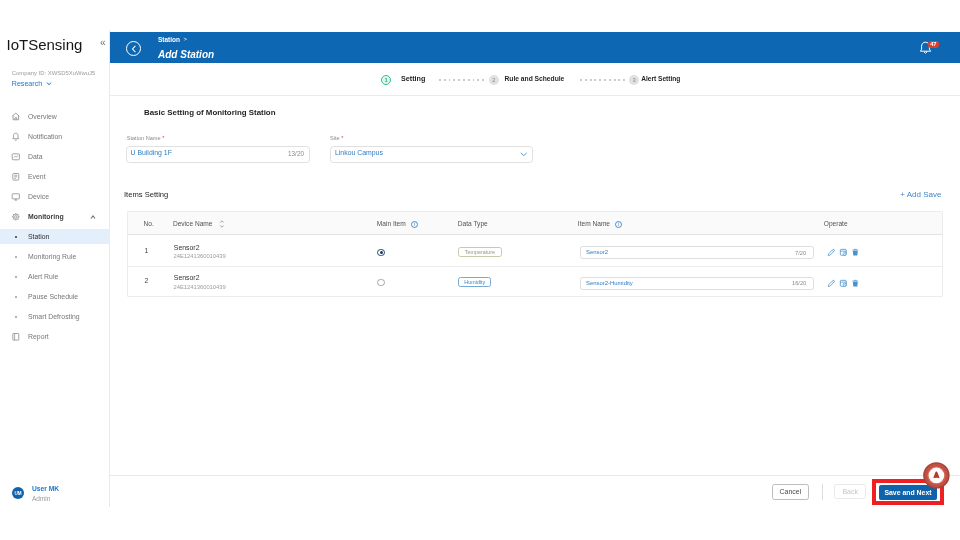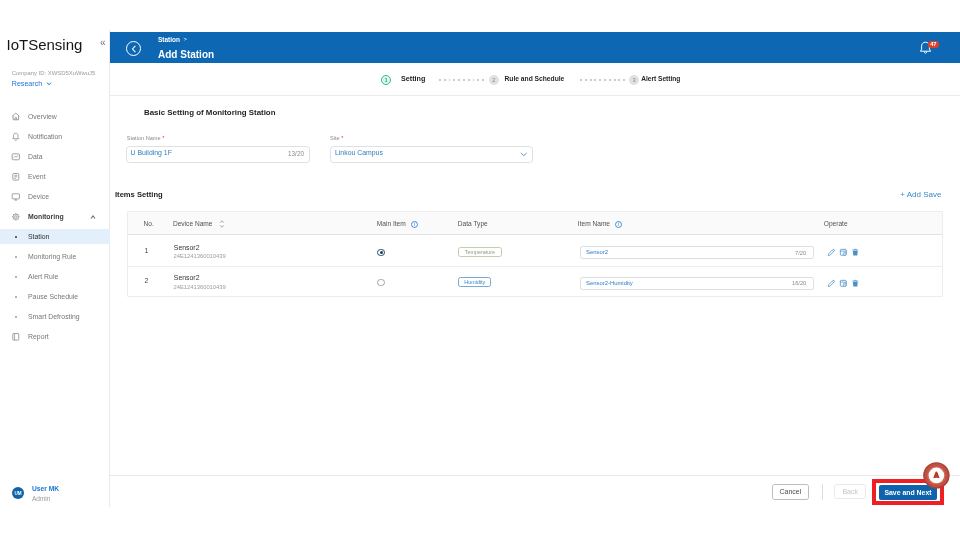--- a/index.html
+++ b/index.html
@@ -74,21 +74,21 @@
 <div class="a" style="left:32px;top:484.8px;font-size:6.7px;font-weight:700;color:#1976d2;">User MK</div>
 <div class="a" style="left:32px;top:495px;font-size:6.5px;color:#9a9a9a;">Admin</div>
 
 <div class="a" style="left:110px;top:32px;width:850px;height:31px;background:#0d67b2;"></div>
 <div class="a" style="left:126px;top:40.5px;width:15.4px;height:15.4px;border:1.1px solid #fff;border-radius:50%;"></div>
 <svg class="a" style="left:130.5px;top:44.5px;" width="6" height="8" viewBox="0 0 6 8">
     <path d="M4.4 0.9 L1.5 4 L4.4 7.1" fill="none" stroke="#fff" stroke-width="1.05"></path>
   </svg>
 <div class="a" style="left:158px;top:36.2px;font-size:6.5px;font-weight:700;color:#fff;">Station</div>
 <div class="a" style="left:183.5px;top:36.4px;font-size:6px;color:#fff;">&gt;</div>
-<div class="a" style="left:158px;top:49.2px;font-size:10px;font-weight:700;color:#fff;">Add Station</div>
+<div class="a" style="left:158px;top:49.2px;font-size:10px;font-weight:700;color:#fff;font-style:italic;">Add Station</div>
 
 <svg class="a" style="left:919px;top:41px;" width="13" height="14" viewBox="0 0 13 14">
   <path d="M6.5 1.2 C4 1.2 2.6 3 2.6 5.2 L2.6 8.2 L1.4 10.2 L11.6 10.2 L10.4 8.2 L10.4 5.2 C10.4 3 9 1.2 6.5 1.2 Z" fill="none" stroke="#fff" stroke-width="1"></path>
   <path d="M4.9 10.8 Q6.5 13.6 8.1 10.8" fill="none" stroke="#fff" stroke-width="1"></path>
 </svg>
 <div class="a tc" style="left:927.5px;top:41px;width:11.3px;height:6.6px;border-radius:3.3px;background:#dc4028;color:#fff;font-size:5.8px;font-weight:700;letter-spacing:-0.3px;justify-content:center;">47</div>
 
 <div class="a" style="left:110px;top:63px;width:850px;height:33px;background:#fff;border-bottom:1px solid #ebebeb;"></div>
 <div class="a tc" style="left:380.8px;top:74.9px;width:10.6px;height:10.6px;border-radius:50%;border:1.1px solid #33bd8e;background:#e2f8ef;color:#1fae7e;font-size:5.8px;font-weight:700;justify-content:center;">1</div>
 <div class="a" style="left:401px;top:75px;font-size:7.2px;line-height:7.2px;font-weight:700;color:#262626;">Setting</div>
@@ -106,21 +106,21 @@
 <div class="a" style="left:130.5px;top:149.3px;font-size:6.9px;color:#2e7dc3;">U Building 1F</div>
 <div class="a" style="left:288px;top:150px;font-size:6.4px;color:#8a8a8a;">13/20</div>
 
 <div class="a" style="left:330px;top:134.5px;font-size:5.6px;color:#8c8c8c;">Site <span style="color:#e23b2e;">*</span></div>
 <div class="a" style="left:330px;top:146px;width:203px;height:17px;border:1px solid #e0e0e0;border-radius:3.5px;background:#fff;"></div>
 <div class="a" style="left:335px;top:149.3px;font-size:6.9px;color:#2e7dc3;">Linkou Campus</div>
 <svg class="a" style="left:520px;top:152px;" width="7.5" height="5" viewBox="0 0 9 6">
     <path d="M1 1.2 L4.5 4.4 L8 1.2" fill="none" stroke="#5b9bd0" stroke-width="1.2"></path>
   </svg>
 
-<div class="a" style="left:115px;top:190.3px;font-size:7.6px;font-weight:700;color:#1f1f1f;">Items Setting</div>
+<div class="a" style="left:124px;top:190.3px;font-size:7.6px;font-weight:400;color:#1f1f1f;">Items Setting</div>
 <div class="a" style="left:900.3px;top:189.8px;font-size:8px;color:#3c87cb;">+ Add Save</div>
 
 <div class="a" style="left:127px;top:211px;width:815.5px;height:86px;border:1px solid #ececec;border-radius:1px;background:#fff;"></div>
 <div class="a" style="left:128px;top:212px;width:813.5px;height:23.2px;background:#fafafa;border-bottom:1px solid #e2e2e2;"></div>
 <div class="a" style="left:128px;top:265.5px;width:813.5px;height:1px;background:#ededed;"></div>
 
 <div class="a" style="left:143.5px;top:220.2px;font-size:6.6px;color:#525252;">No.</div>
 <div class="a" style="left:172.9px;top:220.2px;font-size:6.6px;color:#525252;">Device Name</div>
 <svg class="a" style="left:219px;top:220.3px;" width="6" height="8" viewBox="0 0 6 8">
     <path d="M1.2 2.6 L3 0.8 L4.8 2.6 M1.2 5.4 L3 7.2 L4.8 5.4" fill="none" stroke="#9a9a9a" stroke-width="0.9"></path>

